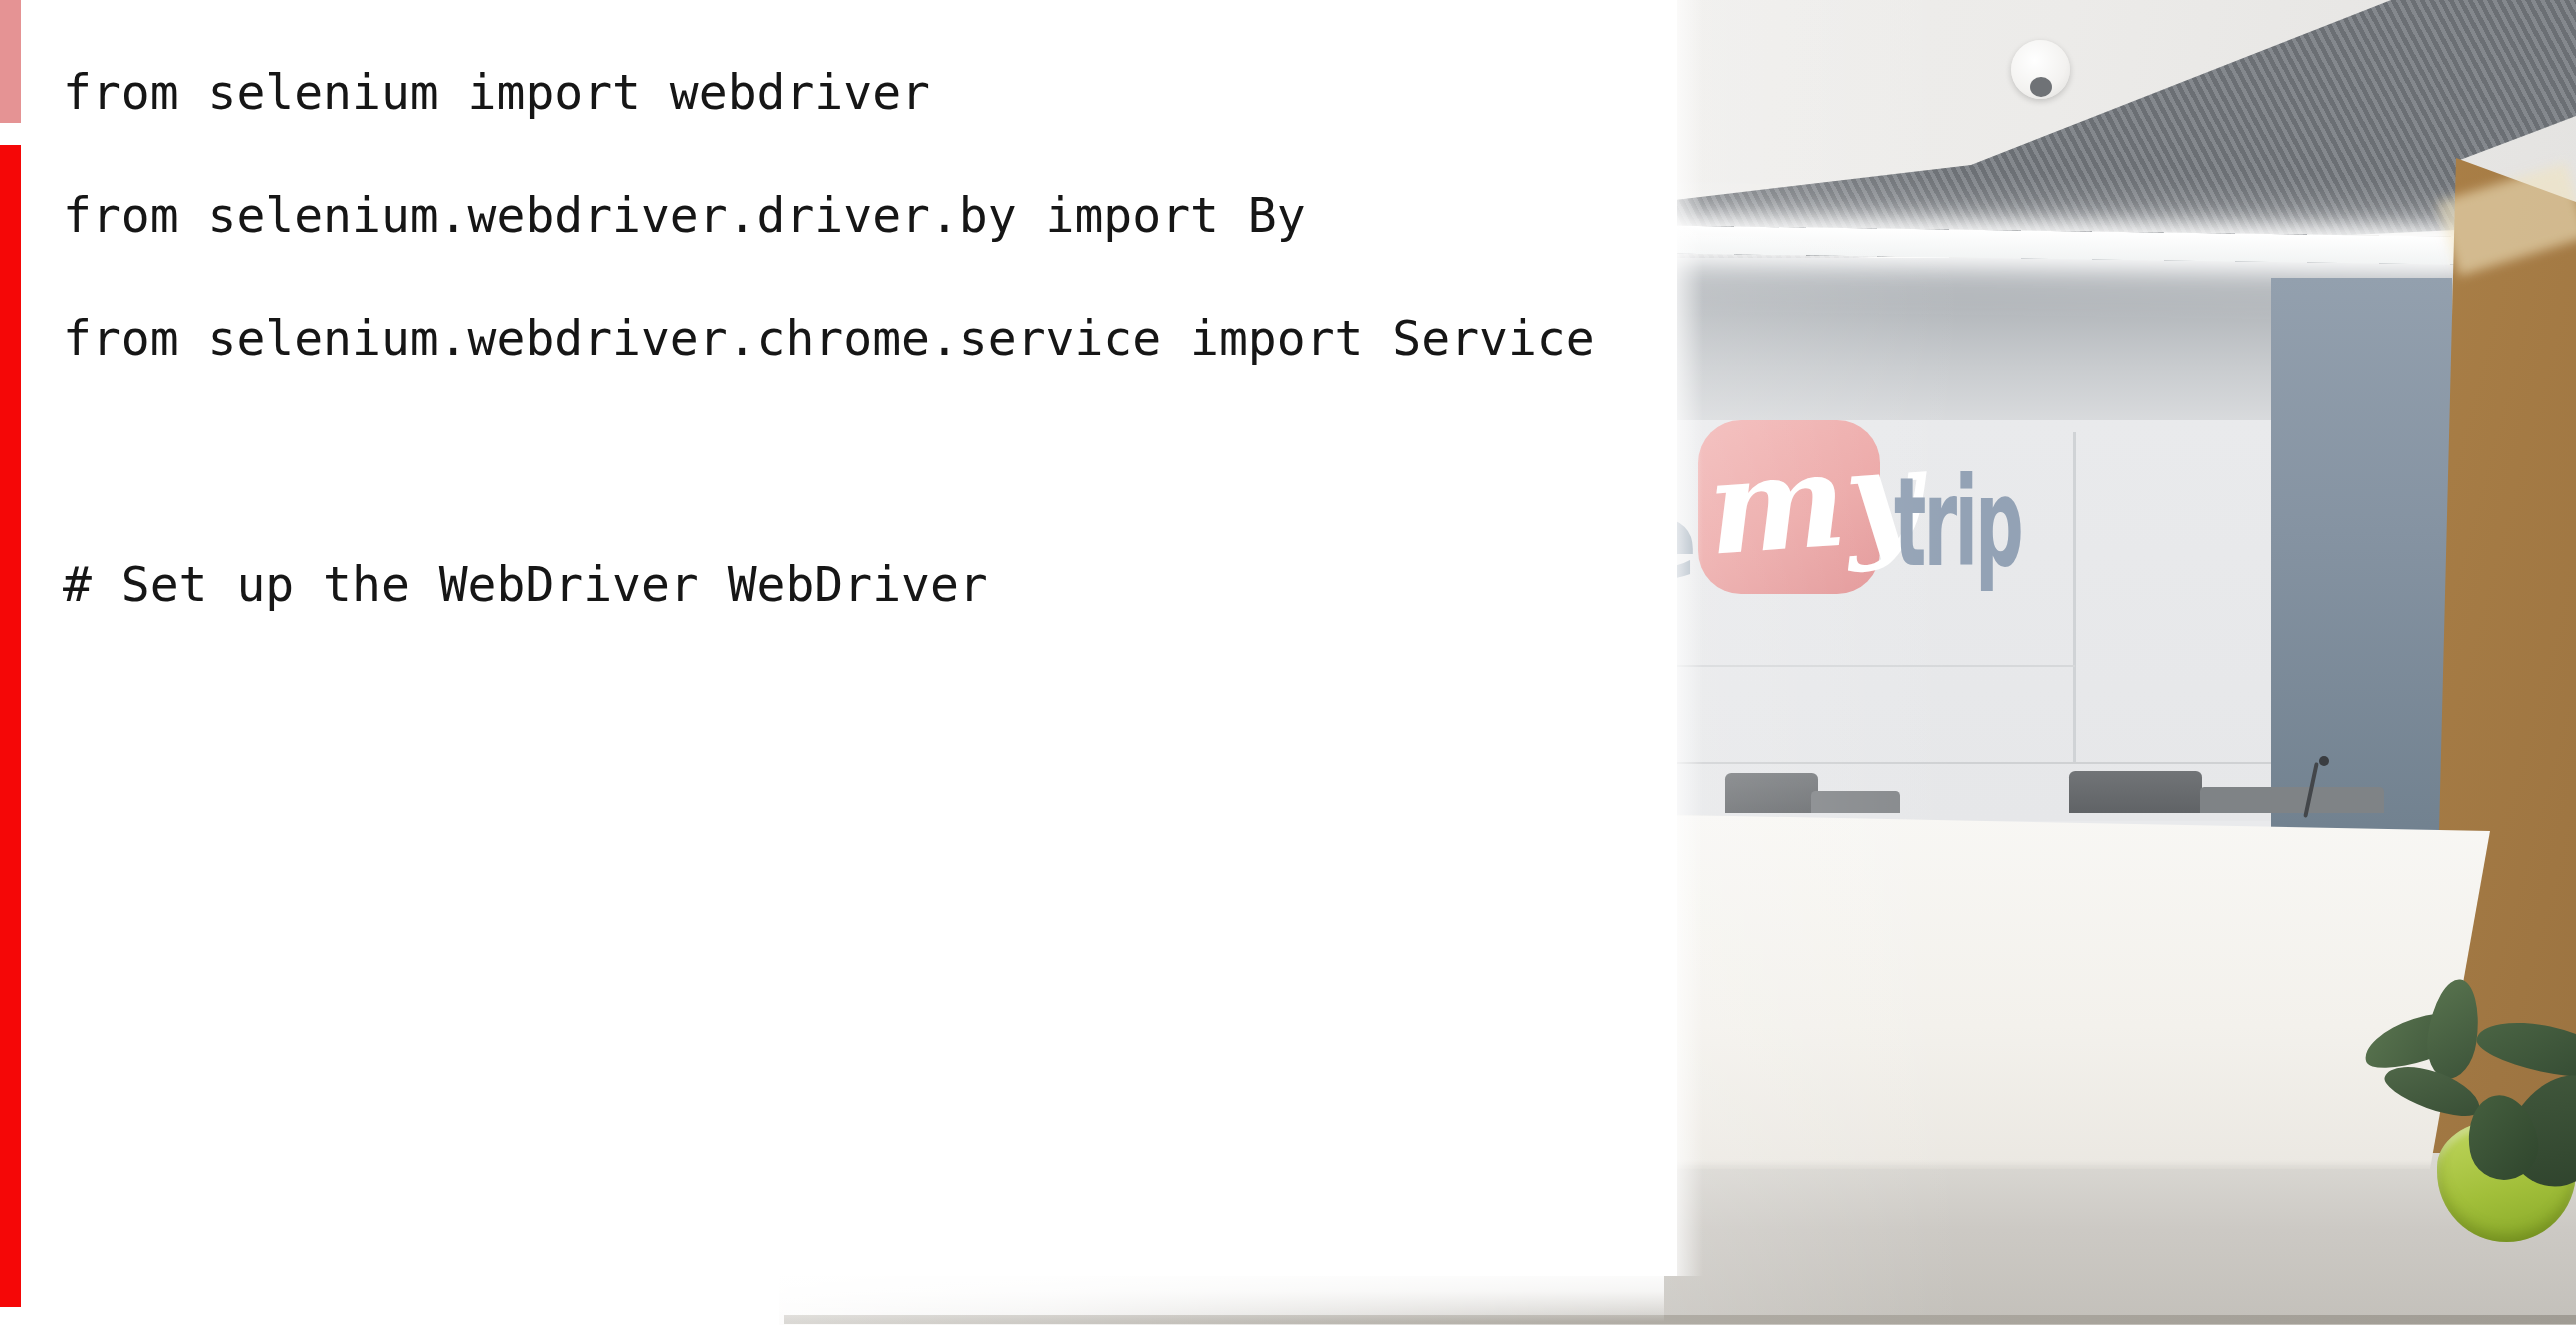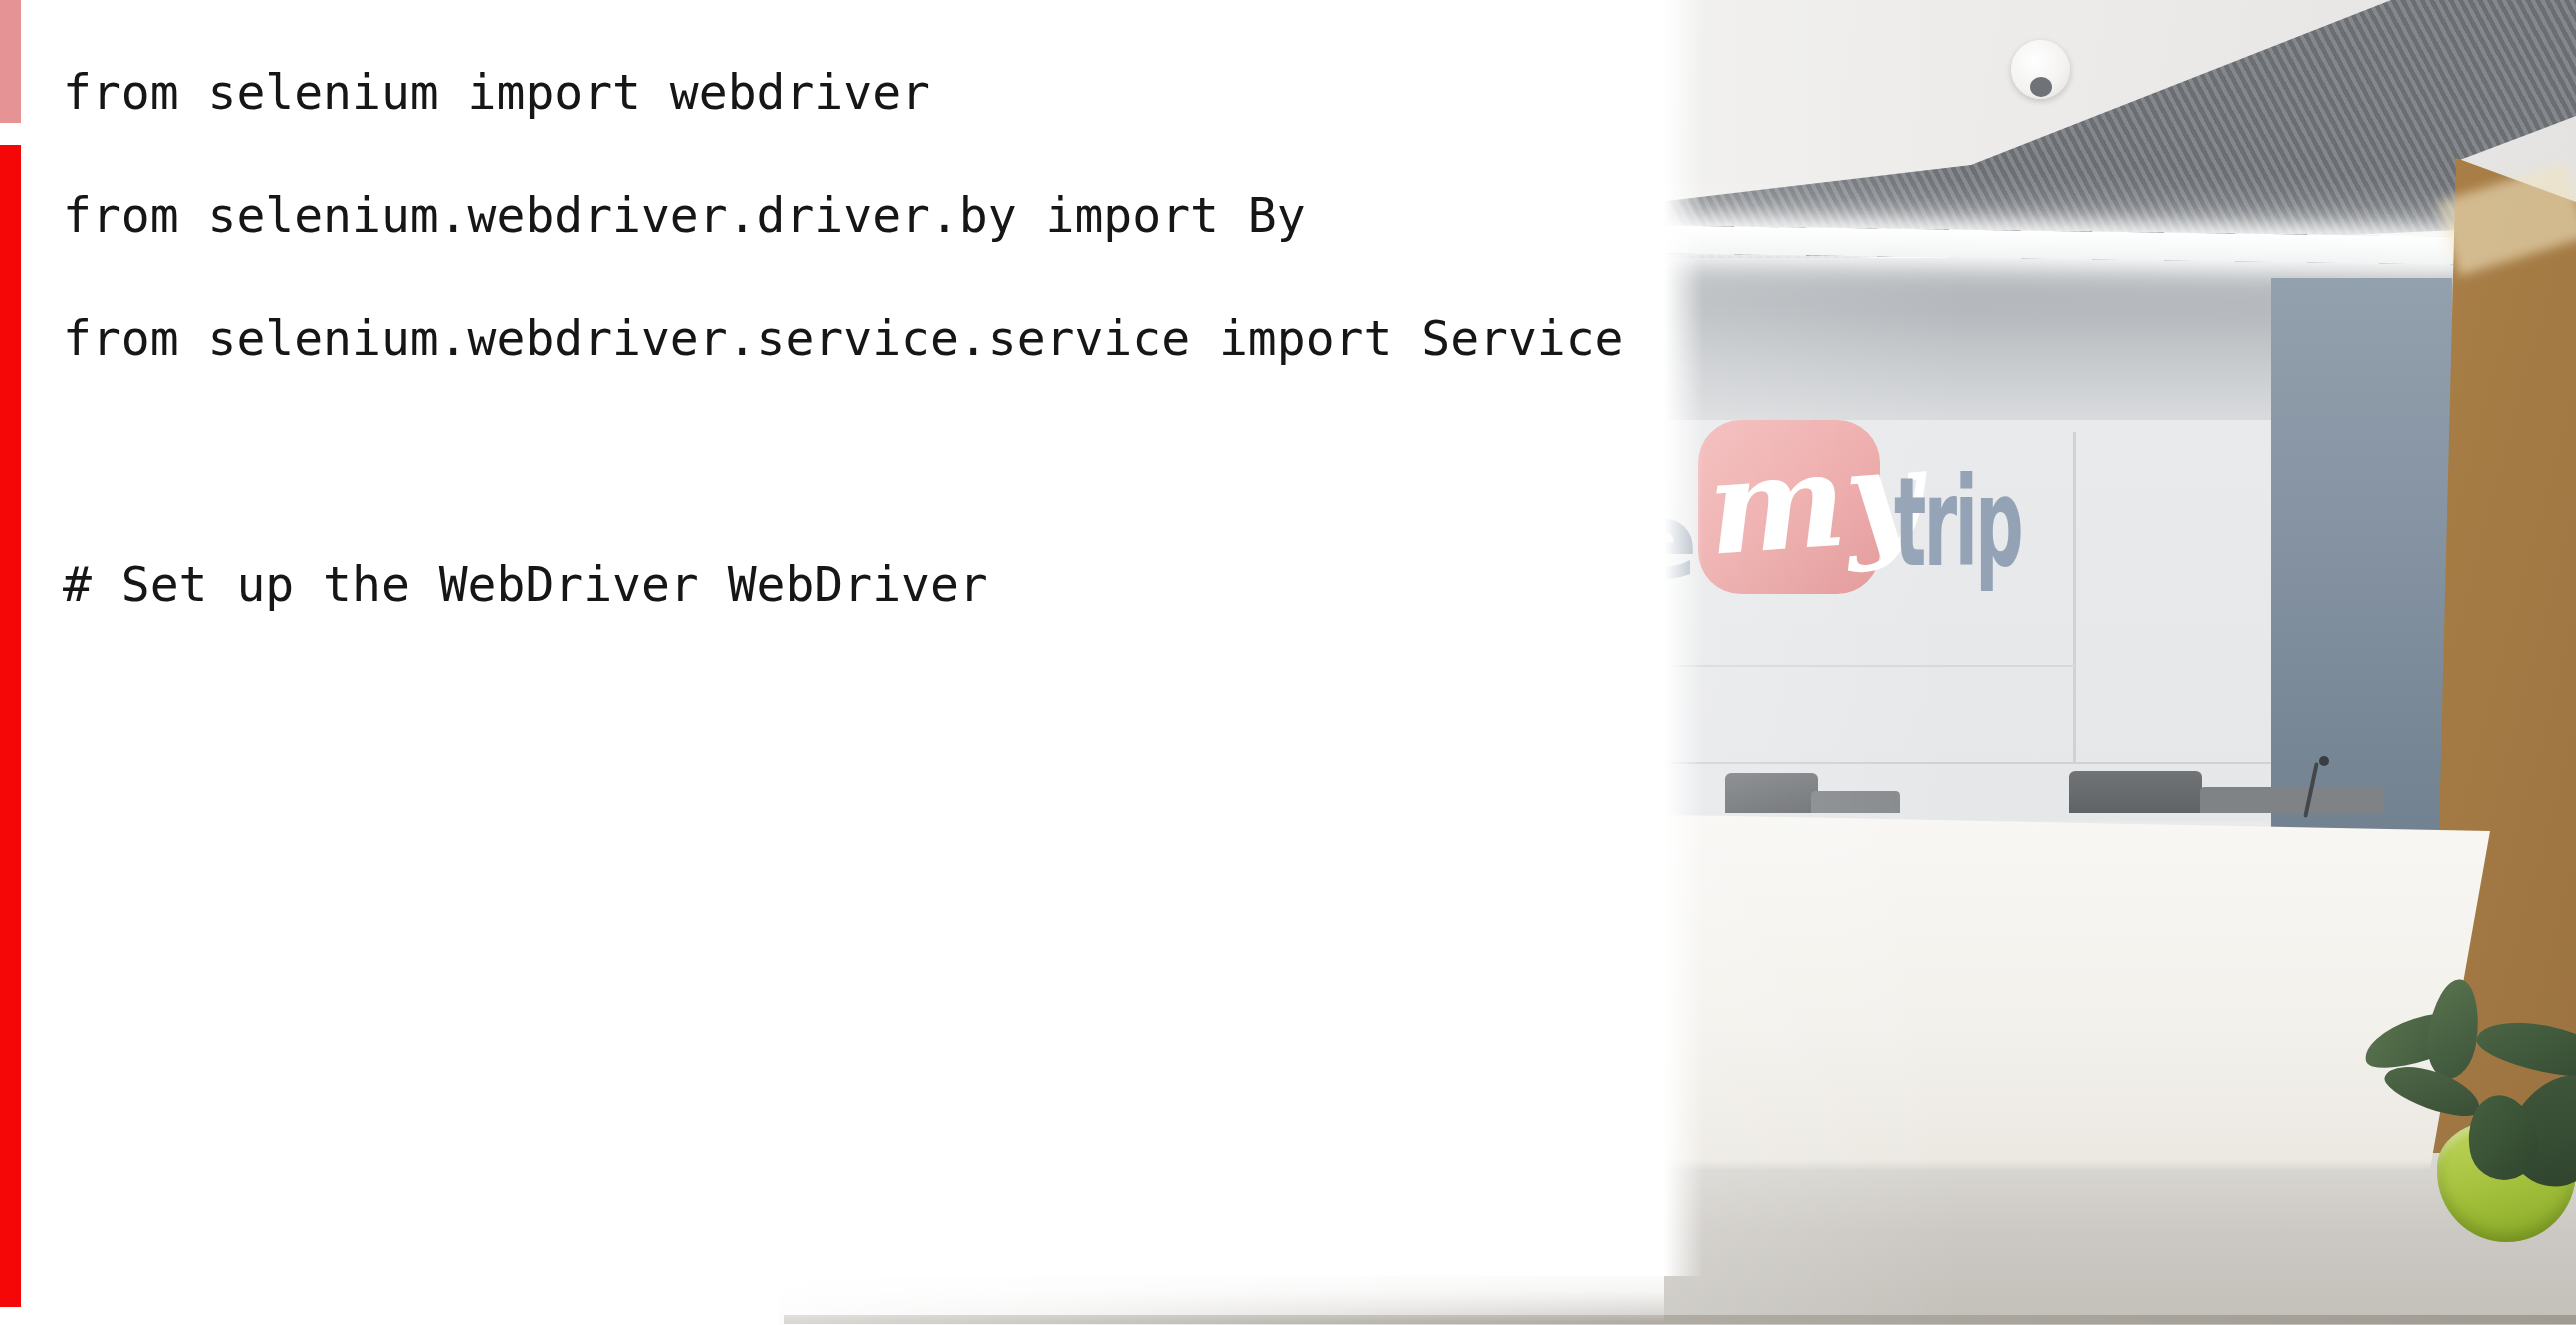--- a/index.html
+++ b/index.html
@@ -67,21 +67,21 @@
   #leaf6{left:1689px;top:1095px;width:69px;height:85px;transform:rotate(-10deg);background:linear-gradient(140deg,#46603f,#2f452d);}
   #pot{left:1658px;top:1120px;width:139px;height:122px;border-radius:48% 48% 52% 52%/40% 40% 60% 60%;
      background:linear-gradient(165deg,#c1d75f 0%,#a2bf3a 55%,#86a728 100%);
      box-shadow:inset 0 -7.7px 14px rgba(70,90,10,.35), inset 0 6.2px 7.7px rgba(255,255,255,.35);}
   #photo-wash{left:0;top:0;width:1797px;height:1325px;
      background:linear-gradient(to right,rgba(255,255,255,.96) 0%,rgba(255,255,255,.82) 15%,rgba(255,255,255,.5) 32%,rgba(255,255,255,.2) 48%,rgba(255,255,255,0) 66%);}
   #floor-edge-line{left:4.6px;top:1315px;width:1792px;height:8.5px;
      background:linear-gradient(to right,rgba(186,182,174,.5) 0%,rgba(172,168,160,.95) 55%,rgba(160,156,148,1) 100%);}
 
   
-  #code-panel{position:absolute;left:0;top:0;width:1664px;height:1276px;background:#ffffff;}
+  #code-panel{position:absolute;left:0;top:0;width:1664px;height:1276px;background:#ffffff;padding-left:13px;}
   #panel-right-fade{position:absolute;left:1664px;top:0;width:39px;height:1276px;
      background:linear-gradient(to right,#ffffff 0%,rgba(255,255,255,0) 100%);}
   #panel-bottom-fade{position:absolute;left:0;top:1266px;width:1664px;height:56px;
      background:linear-gradient(to bottom,#ffffff 0%,rgba(255,255,255,.8) 45%,rgba(255,255,255,0) 100%);}
   #code-block{position:absolute;left:63px;top:31px;}
   .code-line{height:123px;line-height:123px;white-space:pre;
      font-family:"DejaVu Sans Mono","Liberation Mono",monospace;
      font-size:48px;color:#161616;}
 </style>
 </head>
@@ -128,21 +128,21 @@
     <div id="leaf6" class="leaf"></div>
 
     <div id="photo-wash"></div>
     <div id="floor-edge-line"></div>
   </div>
 
   <div id="code-panel">
     <div id="code-block">
       <div class="code-line">from selenium import webdriver</div>
       <div class="code-line">from selenium.webdriver.driver.by import By</div>
-      <div class="code-line">from selenium.webdriver.service.service import Service</div>
+      <div class="code-line">from selenium.webdriver.chrome.service import Service</div>
       <div class="code-line"></div>
       <div class="code-line"># Set up the WebDriver WebDriver</div>
     </div>
   </div>
   <div id="panel-right-fade"></div>
   <div id="panel-bottom-fade"></div>
 
   <div id="bar-light" class="bar"></div>
   <div id="bar-red" class="bar"></div>
 

